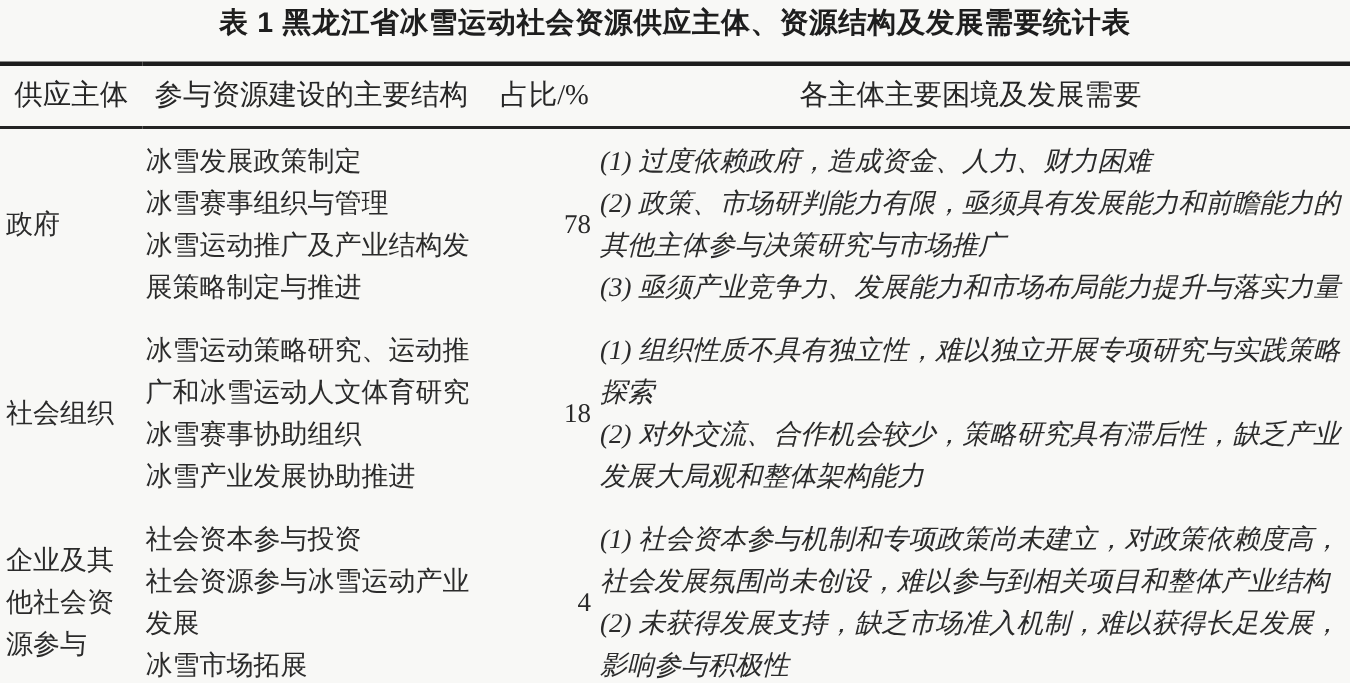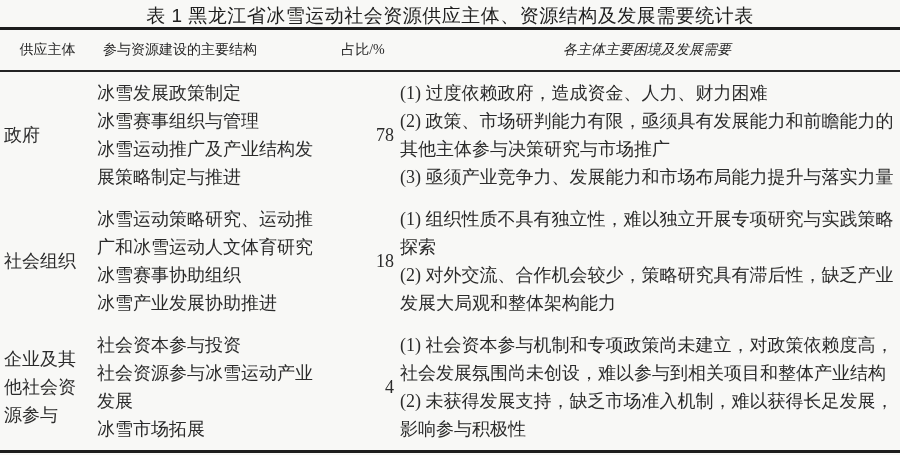--- a/index.html
+++ b/index.html
@@ -12,69 +12,69 @@
     font-family: "Liberation Serif", "DejaVu Serif", serif;
     font-size: 18px;
     overflow: hidden;
   }
   .page {
     width: 900px;
   }
   .title {
     text-align: center;
     font-family: "Liberation Sans", "DejaVu Sans", sans-serif;
-    font-weight: 400;
+    font-weight: 700;
     font-size: 19px;
     line-height: 22px;
-    padding: 5px 0 0 0;
+    padding: 5px 0 14px 0;
     color: #1e1e1e;
     letter-spacing: 0.5px;
   }
   table.stats {
     width: 100%;
     border-collapse: collapse;
     table-layout: fixed;
     border-top: 3px solid #1d1d1d;
     border-bottom: 3px solid #1d1d1d;
   }
   col.c1 { width: 95px; }
   col.c2 { width: 237px; }
   col.c3 { width: 62px; }
   col.c4 { width: auto; }
   th {
     font-weight: 400;
-    font-size: 14px;
+    font-size: 19px;
     line-height: 28px;
     padding: 6px 0;
     border-bottom: 2px solid #242424;
     color: #262626;
     white-space: nowrap;
   }
   th.h1 { text-align: center; }
   th.h2 { text-align: left; padding-left: 8px; margin-left: 35px; }
   th.h3 { }
-  th.h4 { text-align: center; font-style: italic; }
+  th.h4 { text-align: center; }
   td {
     vertical-align: middle;
     padding: 7px 0;
     line-height: 28px;
     font-size: 18px;
   }
   td.c1 {
     text-align: left;
     padding-left: 4px; padding-right: 4px;
   }
   td.c2 {
     text-align: left;
     padding-left: 2px; padding-right: 8px; font-family: Liberation Serif, serif;
   }
   td.c3 { text-align: right; }
   td.c4 {
     text-align: left;
-    padding-left: 6px; padding-right: 4px;
+    padding-left: 6px; padding-right: 4px; font-style: italic;
   }
   .line { display: block; }
 </style>
 </head>
 <body>
 
 <div class="page">
 
   <div class="title">表 1 黑龙江省冰雪运动社会资源供应主体、资源结构及发展需要统计表</div>
 

